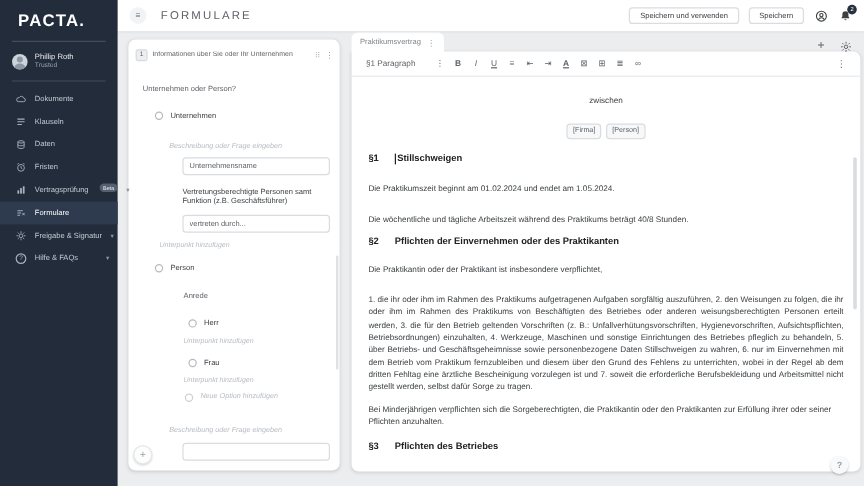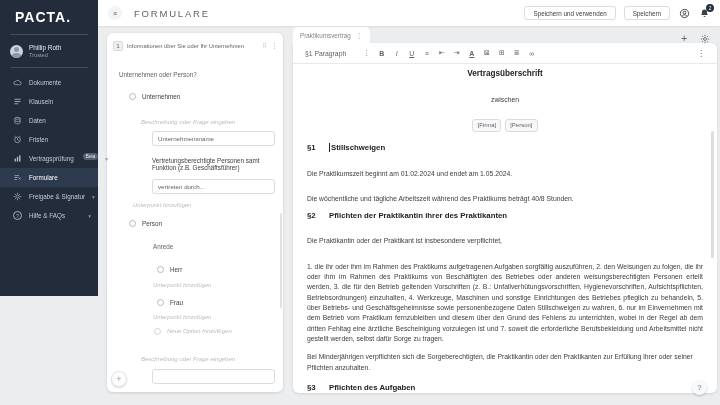--- a/index.html
+++ b/index.html
@@ -1,21 +1,21 @@
 <!DOCTYPE html>
 <html><head>
 <meta charset="utf-8">
 <style>
   * { margin:0; padding:0; box-sizing:border-box; }
   html,body { width:720px; height:405px; overflow:hidden; }
   body { background:#ebedef; font-family:"Liberation Sans","DejaVu Sans",sans-serif; color:#3c4043; }
   svg { display:block; }
 
   
-  .sidebar { position:absolute; left:0; top:0; width:98px; height:296px; background:#222c3b; z-index:10; }
+  .sidebar { position:absolute; left:0; top:0; width:98px; height:405px; background:#222c3b; z-index:10; }
   .logo { color:#fff; font-size:14px; font-weight:800; letter-spacing:1px; padding:9px 0 9px 15px; }
   .sb-div { border-bottom:1px solid rgba(255,255,255,.16); margin:0 10px; }
   .user { display:flex; align-items:center; gap:6px; padding:9px 10px; cursor:pointer; }
   .avatar { width:13px; height:13px; border-radius:50%; background:#cdd3da; flex:none; position:relative; overflow:hidden; }
   .avatar:before { content:""; position:absolute; left:4px; top:2px; width:5px; height:5px; border-radius:50%; background:#8d97a3; }
   .avatar:after { content:""; position:absolute; left:2px; top:8px; width:9px; height:6px; border-radius:50%; background:#8d97a3; }
   .user-name { color:#e8eaed; font-size:6.4px; }
   .user-role { color:#97a1ad; font-size:5.6px; margin-top:1px; }
   nav { margin-top:5px; }
   .nav-item { display:flex; align-items:center; height:19px; padding:0 7px 0 13px; gap:7px; color:#c3cad2; font-size:6.3px; cursor:pointer; white-space:nowrap; }
@@ -290,46 +290,45 @@
     <span class="tb-i">⇥</span>
     <span class="tb-i tb-a">A</span>
     <span class="tb-i">⊠</span>
     <span class="tb-i">⊞</span>
     <span class="tb-i">≣</span>
     <span class="tb-i">∞</span>
     <span class="tb-kebab">⋮</span>
   </div>
 
   <div class="doc">
-    <div class="doc-title">Vertragsüberschrift</div>
     <div class="doc-between">zwischen</div>
     <div class="chips">
       <span class="chip">[Firma]</span>
       <span class="chip">[Person]</span>
     </div>
 
     <div class="doc-h mt10">
       <span class="h-num">§1</span>
       <span class="caret"></span>
       <span>Stillschweigen</span>
     </div>
     <p class="mt15">Die Praktikumszeit beginnt am 01.02.2024 und endet am 1.05.2024.</p>
     <p class="mt15">Die wöchentliche und tägliche Arbeitszeit während des Praktikums beträgt 40/8 Stunden.</p>
 
     <div class="doc-h mt6">
       <span class="h-num">§2</span>
-      <span>Pflichten der Praktikantin ihrer des Praktikanten</span>
+      <span>Pflichten der Einvernehmen oder des Praktikanten</span>
     </div>
     <p class="mt14">Die Praktikantin oder der Praktikant ist insbesondere verpflichtet,</p>
     <p class="mt15 just">1. die ihr oder ihm im Rahmen des Praktikums aufgetragenen Aufgaben sorgfältig auszuführen, 2. den Weisungen zu folgen, die ihr oder ihm im Rahmen des Praktikums von Beschäftigten des Betriebes oder anderen weisungsberechtigten Personen erteilt werden, 3. die für den Betrieb geltenden Vorschriften (z. B.: Unfallverhütungsvorschriften, Hygienevorschriften, Aufsichtspflichten, Betriebsordnungen) einzuhalten, 4. Werkzeuge, Maschinen und sonstige Einrichtungen des Betriebes pfleglich zu behandeln, 5. über Betriebs- und Geschäftsgeheimnisse sowie personenbezogene Daten Stillschweigen zu wahren, 6. nur im Einvernehmen mit dem Betrieb vom Praktikum fernzubleiben und diesem über den Grund des Fehlens zu unterrichten, wobei in der Regel ab dem dritten Fehltag eine ärztliche Bescheinigung vorzulegen ist und 7. soweit die erforderliche Berufsbekleidung und Arbeitsmittel nicht gestellt werden, selbst dafür Sorge zu tragen.</p>
     <p class="mt8">Bei Minderjährigen verpflichten sich die Sorgeberechtigten, die Praktikantin oder den Praktikanten zur Erfüllung ihrer oder seiner Pflichten anzuhalten.</p>
 
     <div class="doc-h mt9">
       <span class="h-num">§3</span>
-      <span>Pflichten des Aufgaben</span>
+      <span>Pflichten des Betriebes</span>
     </div>
 
   </div>
 
   <span class="page-scroll"></span>
 </section>
 
 <div class="help-fab">?</div>
 
 </body></html>

